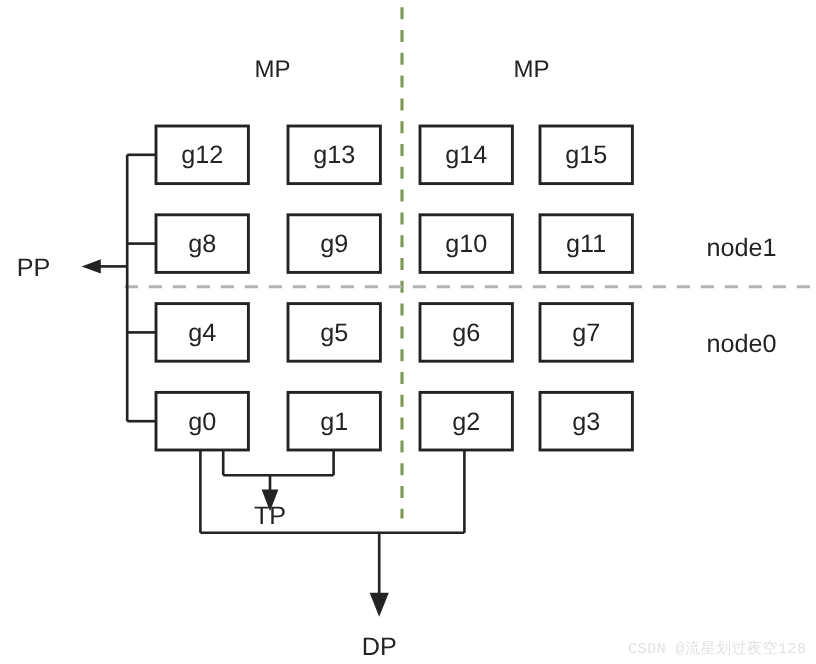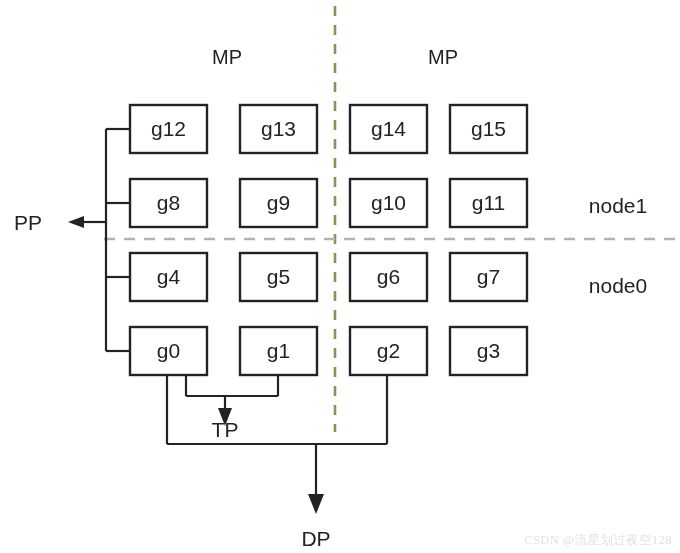--- a/index.html
+++ b/index.html
@@ -59,21 +59,21 @@
   .mp-divider {
     stroke: #7c9a55;
     stroke-width: 2.6;
     stroke-dasharray: 10 9;
     fill: none;
   }
   .watermark {
     position: absolute;
     right: 8px;
     bottom: 4px;
-    font-family: Liberation Serif, serif;
+    font-family: Liberation Mono, monospace;
     font-size: 12.5px;
     color: #e2e2e2;
     letter-spacing: 0.4px;
     white-space: nowrap;
     user-select: none;
   }
 </style>
 </head>
 <body>
 

